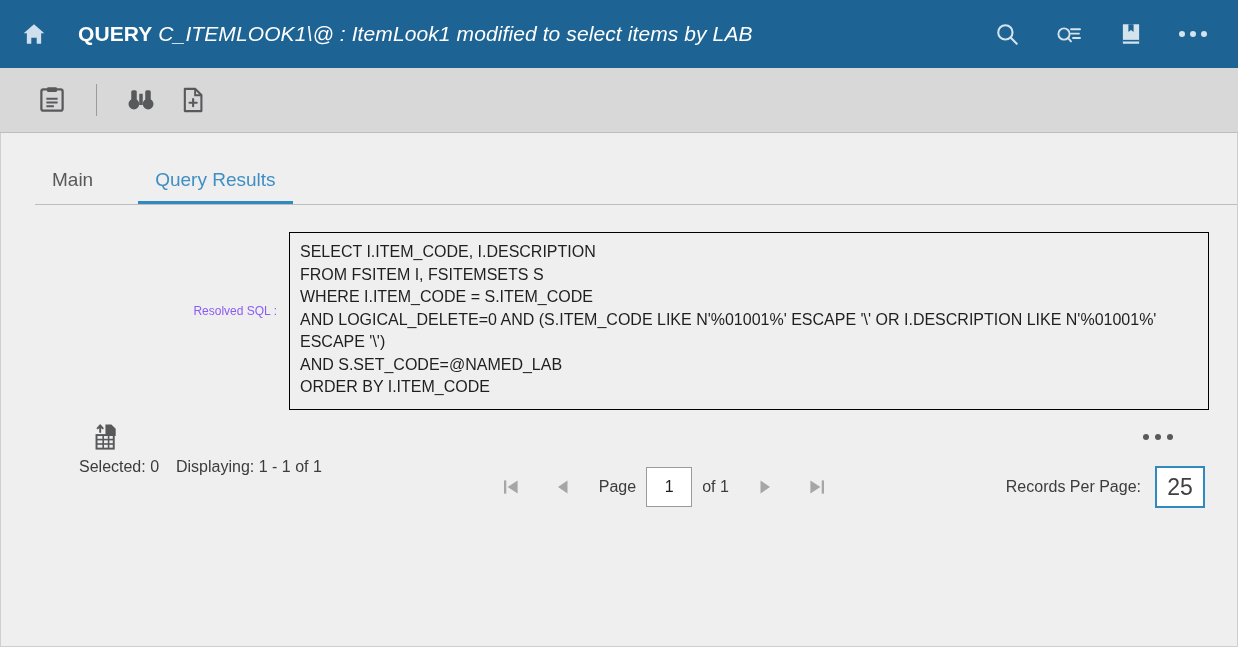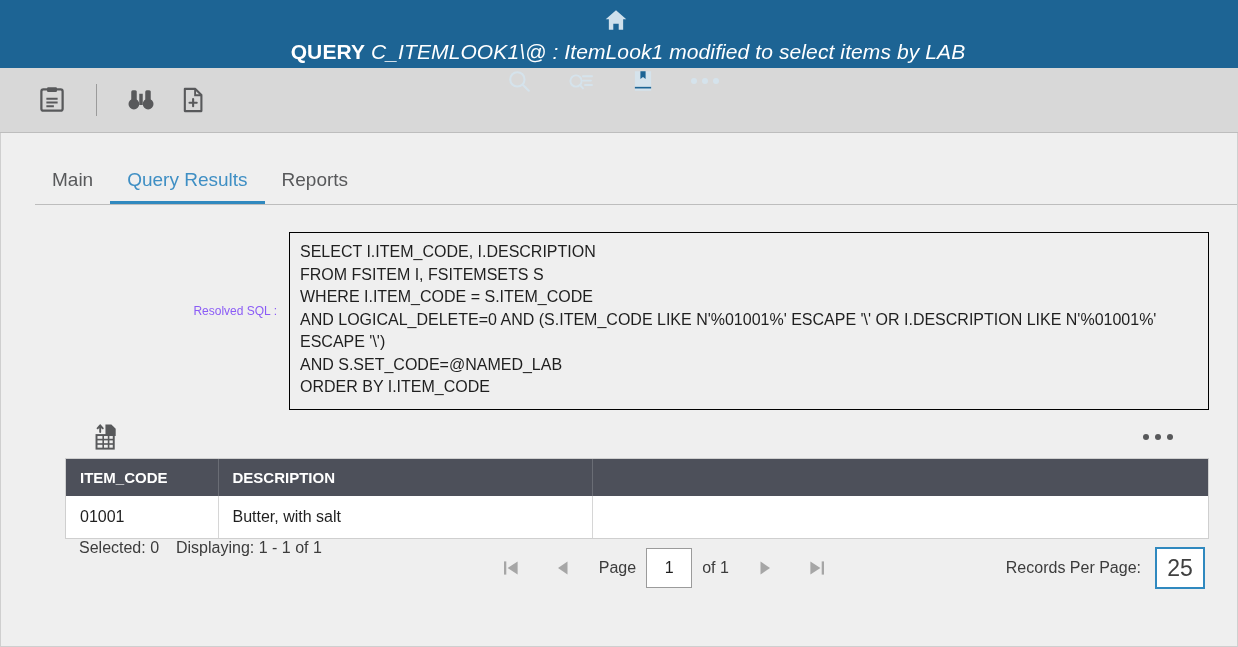--- a/index.html
+++ b/index.html
@@ -13,21 +13,20 @@
   }
 
   
   .app-header {
     height: 68px;
     background: #1d6494;
     display: flex;
     align-items: center;
     padding: 0 20px 0 14px;
     position: relative;
-    flex-direction: column;
   }
   .home-icon {
     width: 40px; height: 40px;
     display: flex; align-items: center; justify-content: center;
     flex: 0 0 auto;
     cursor: pointer;
   }
   .header-title {
     margin-left: 24px;
     color: #ffffff;
@@ -88,20 +87,21 @@
     overflow: hidden;
   }
 
   
   .tabs {
     display: flex;
     align-items: flex-end;
     padding: 0 0 0 34px;
     height: 72px;
     position: relative;
+    gap: 28px;
   }
   .tab {
     font-size: 19px;
     color: #58595b;
     padding: 0 17px 14px 17px;
     cursor: pointer;
     position: relative;
     white-space: nowrap;
   }
   .tab.active { color: #3f8fc4; }
@@ -334,21 +334,20 @@
       <line x1="9" y1="14.3" x2="15.2" y2="14.3" stroke="#58595b" stroke-width="1.8" stroke-linecap="round"></line>
     </svg>
   </div>
 </div>
 
 <div class="panel">
 
   <div class="tabs">
     <div class="tab">Main</div>
     <div class="tab active">Query Results</div>
-    <div class="tab">Reports</div>
     <div class="tabs-rule"></div>
   </div>
 
   <div class="sql-row">
     <div class="sql-label">Resolved SQL :</div>
     <div class="sql-box">SELECT I.ITEM_CODE, I.DESCRIPTION
 FROM FSITEM I, FSITEMSETS S
 WHERE I.ITEM_CODE = S.ITEM_CODE
 AND LOGICAL_DELETE=0 AND (S.ITEM_CODE LIKE N'%01001%' ESCAPE '\' OR I.DESCRIPTION LIKE N'%01001%' ESCAPE '\')
 AND S.SET_CODE=@NAMED_LAB
@@ -367,38 +366,20 @@
         <line x1="14.4" y1="11.2" x2="14.4" y2="23.8" stroke="#58595b" stroke-width="1.5"></line>
       </svg>
     </div>
     <div class="grid-dots">
       <i></i>
         <i></i>
         <i></i>
     </div>
   </div>
 
-  <div class="grid-wrap">
-    <table class="grid">
-      <thead>
-        <tr>
-          <th class="col-a">ITEM_CODE</th>
-          <th class="col-b">DESCRIPTION</th>
-          <th class="col-c"></th>
-        </tr>
-      </thead>
-      <tbody>
-        <tr>
-          <td class="col-a">01001</td>
-          <td class="col-b">Butter, with salt</td>
-          <td class="col-c"></td>
-        </tr>
-      </tbody>
-    </table>
-  </div>
 
   <div class="pager">
     <div class="pg-status">
       <span>Selected: 0</span>
       <span class="gap"></span>
       <span>Displaying: 1 - 1 of 1</span>
     </div>
 
     <div class="pg-center">
       <div class="pg-btn">

